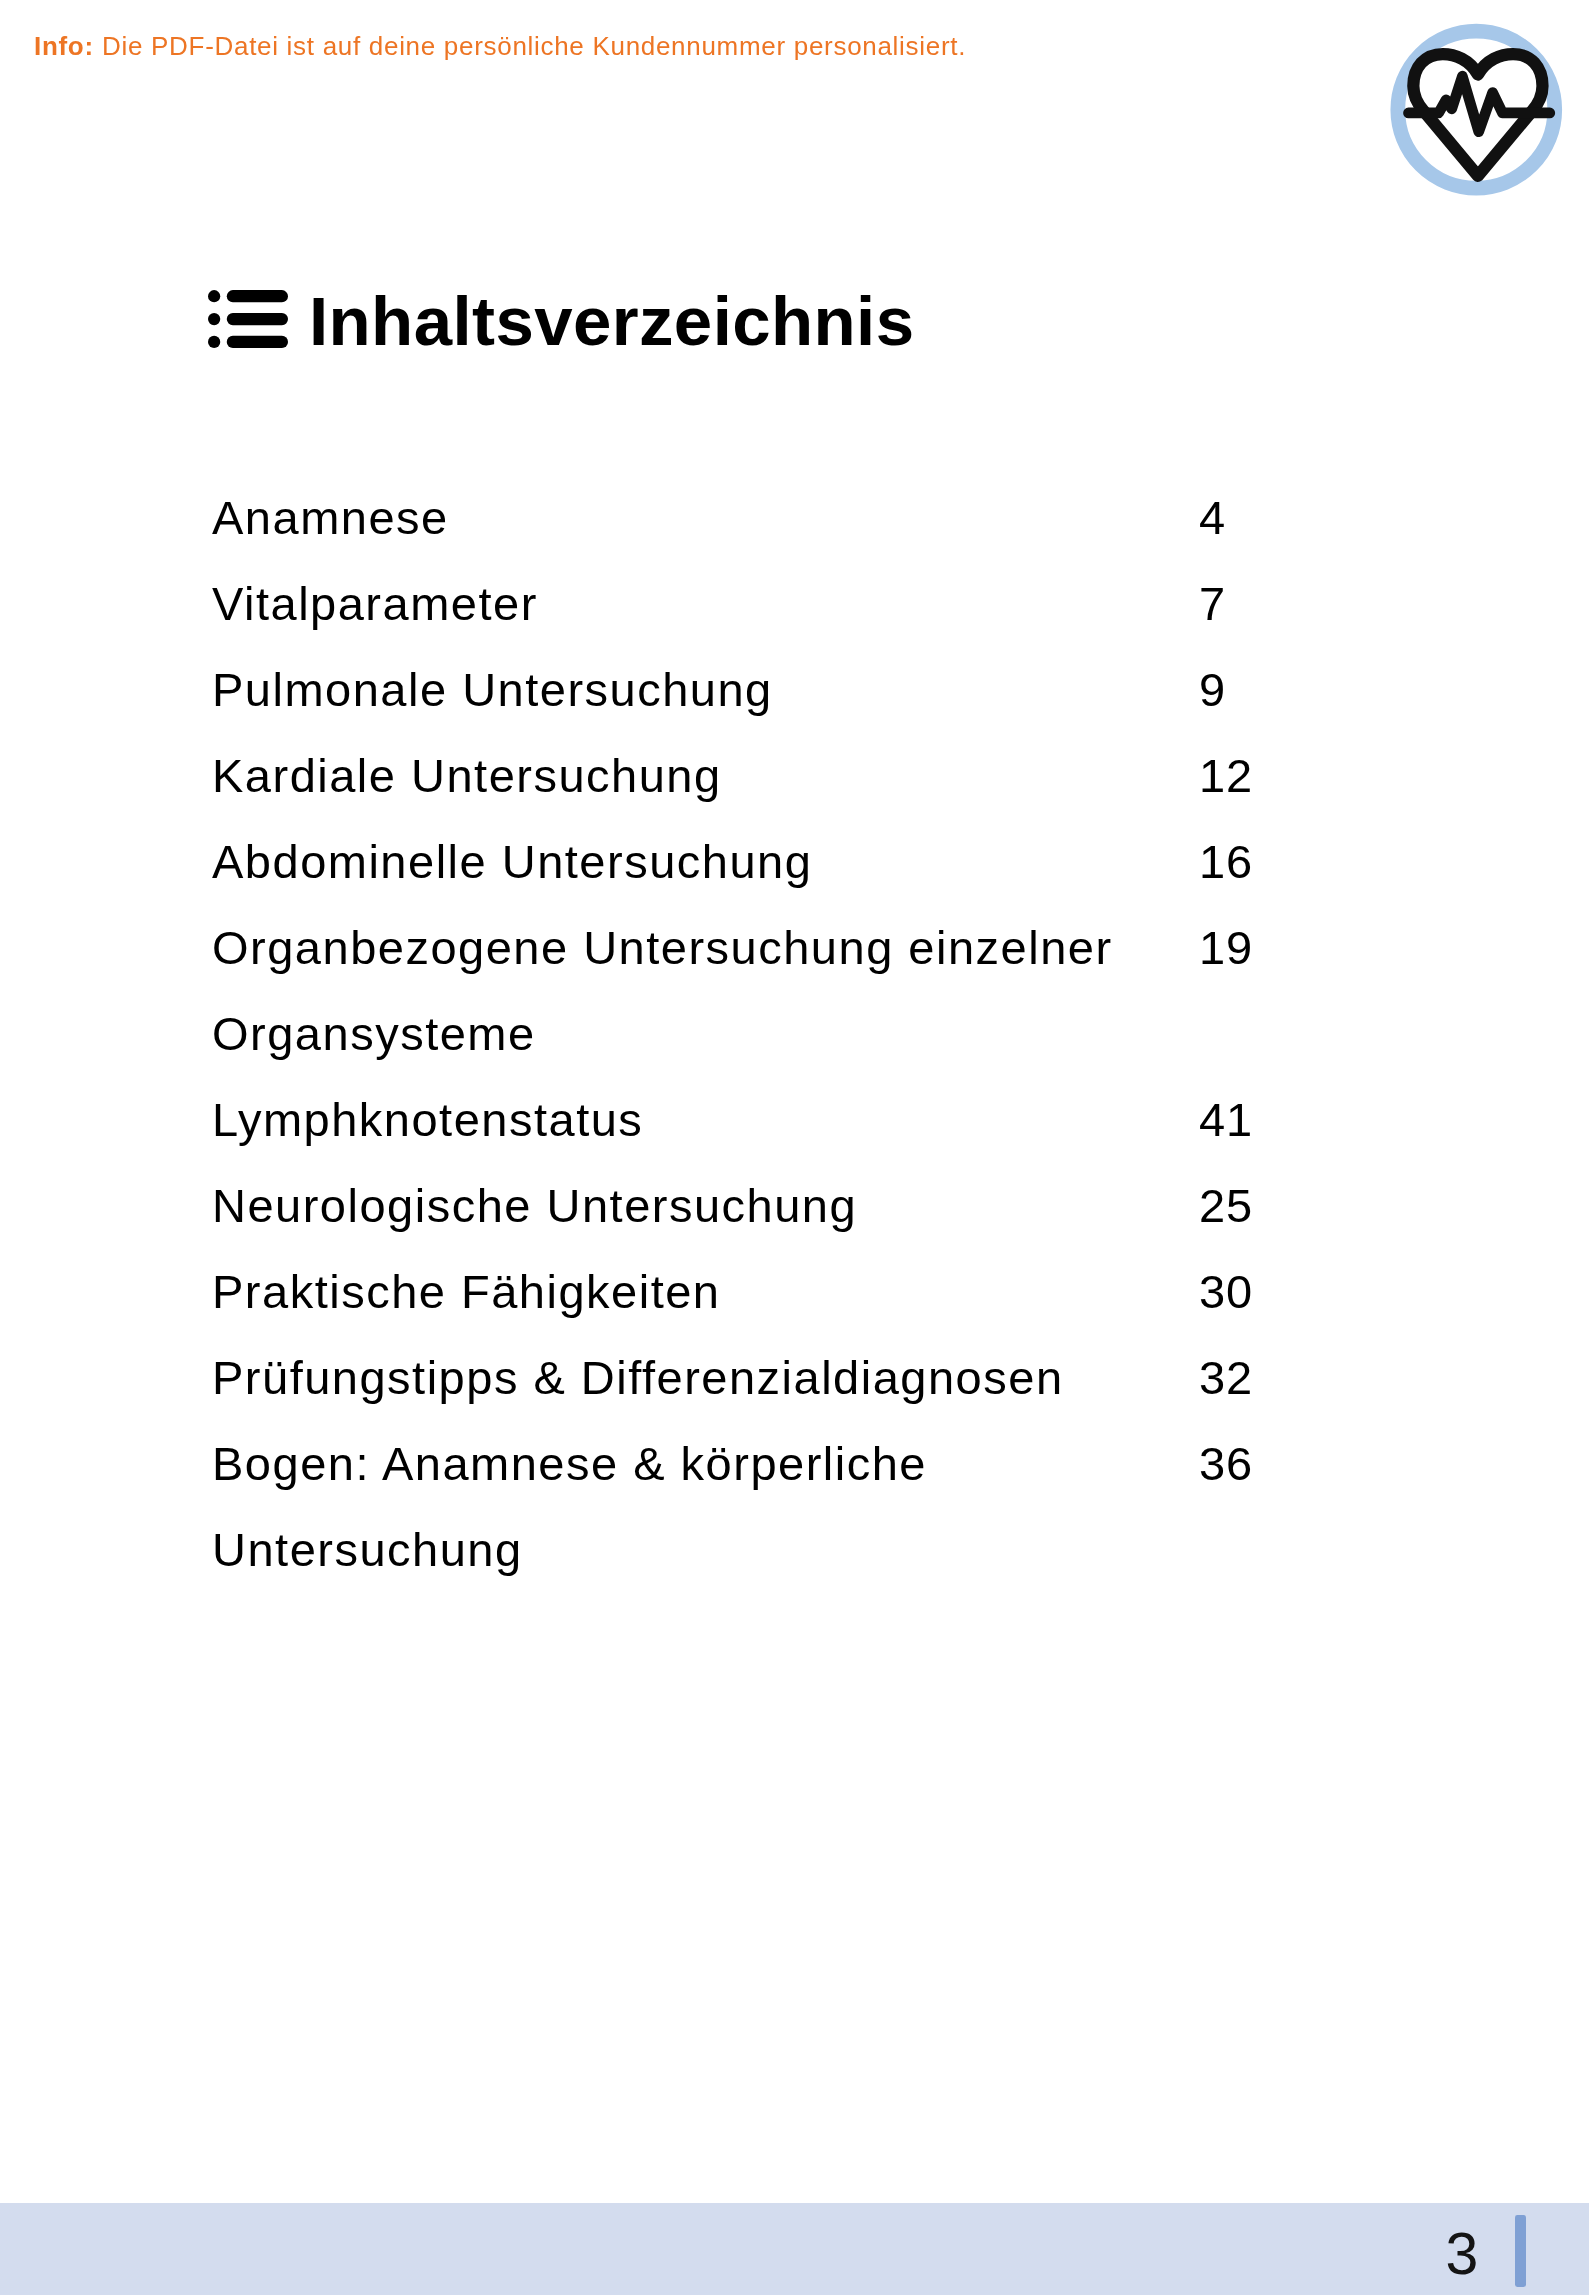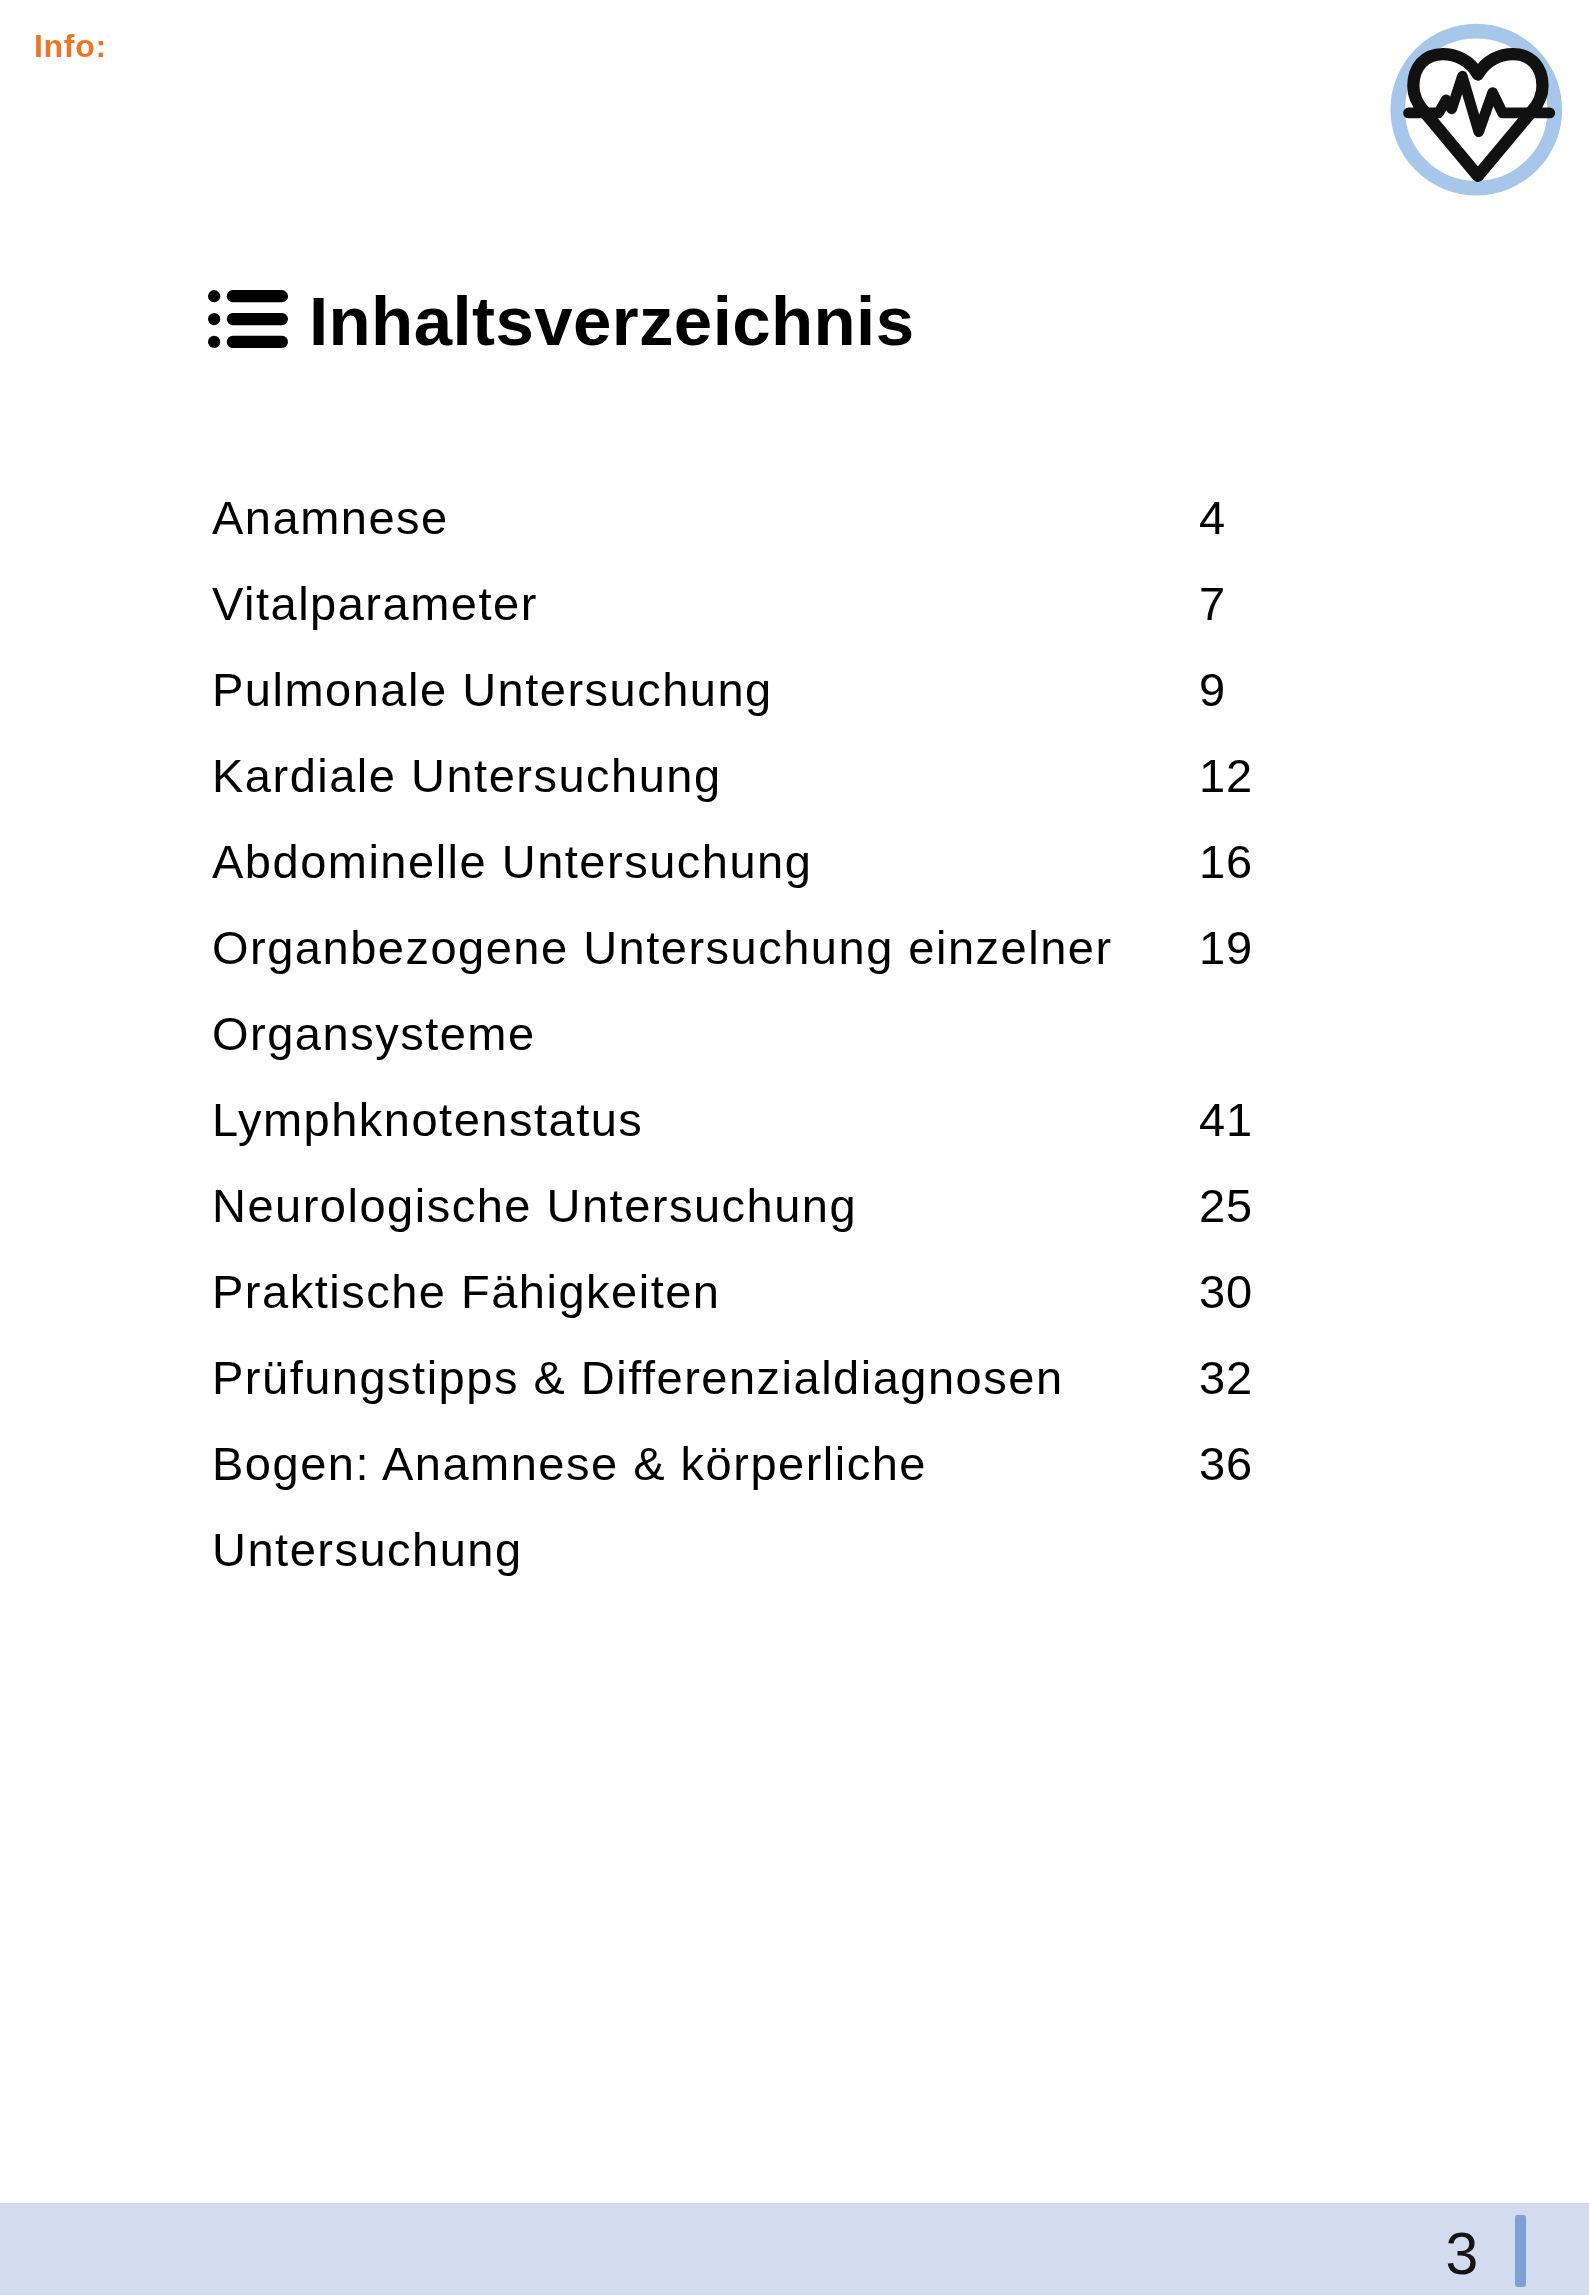--- a/index.html
+++ b/index.html
@@ -77,21 +77,21 @@
     height: 92px;
     background: #d3dcee;
   }
   .footer-info {
     position: absolute;
     left: 34px;
     top: 0;
     height: 92px;
     display: flex;
     align-items: center;
-    font-size: 32px;
+    font-size: 26px;
     color: #ed7524;
     letter-spacing: 0.7px;
     white-space: nowrap;
   }
   .footer-info .info-label {
     font-weight: bold;
     margin-right: 8.2px;
   }
   .footer-page-number {
     position: absolute;
@@ -185,16 +185,17 @@
   </div>
   <div class="toc-row">
     <span class="toc-label">Untersuchung</span>
     <span class="toc-page"></span>
   </div>
 </div>
 
 <div class="footer-band"></div>
 <div class="footer-info">
   <span class="info-label">Info:</span>
+  <span class="info-text">Die PDF-Datei ist auf deine persönliche Kundennummer personalisiert.</span>
 </div>
 <div class="footer-page-number">3</div>
 <div class="footer-accent-bar"></div>
 
 
 </body></html>

